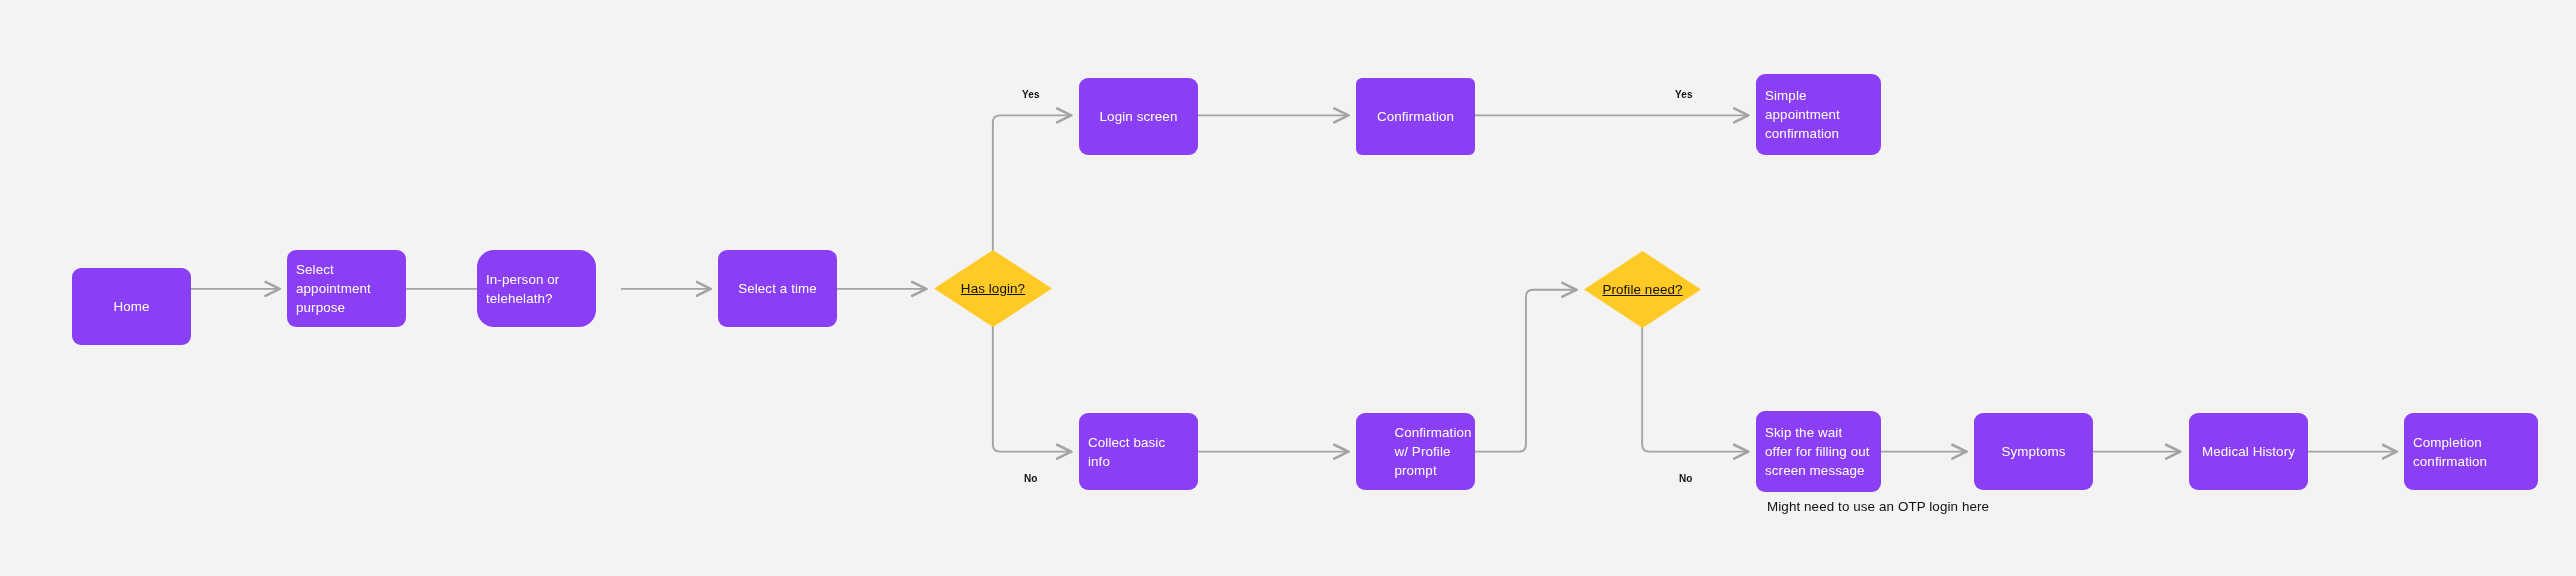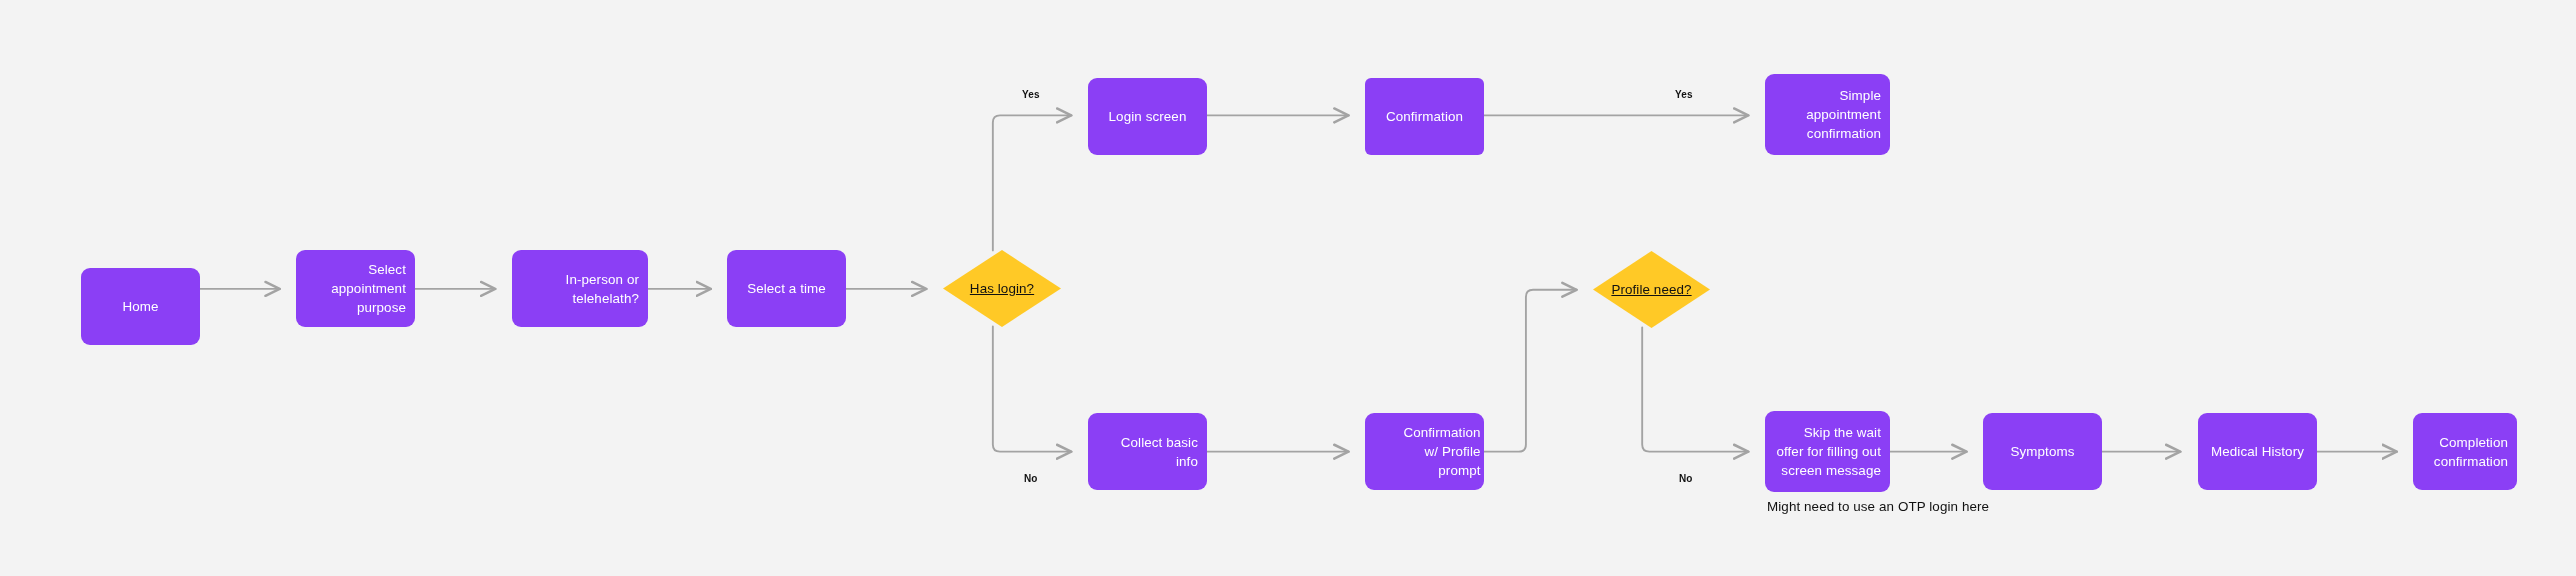--- a/index.html
+++ b/index.html
@@ -25,22 +25,21 @@
     width: 2576px;
     height: 576px;
     pointer-events: none;
   }
   .node {
     position: absolute;
     box-sizing: border-box;
     display: flex;
     align-items: center;
     justify-content: center;
-    text-align: right;
-    margin-left: 9px;
+    text-align: left;
   }
   .node.process {
     background: #8b3ff5;
     border-radius: 9px;
     color: #ffffff;
     font-size: 13.4px;
     line-height: 19px;
     padding: 3.6px 9px;
     letter-spacing: 0.1px;
   }
@@ -125,21 +124,21 @@
   </svg>
 
   <div class="node process" style="left:72px; top:268px; width:119px; height:77px;">
     <span>Home</span>
   </div>
 
   <div class="node process" style="left:287px; top:250px; width:119px; height:77px;">
     <span>Select appointment purpose</span>
   </div>
 
-  <div class="node process" style="left:503px; top:250px; width:136px; height:77px;">
+  <div class="node process" style="left:477px; top:250px; width:119px; height:77px;border-radius:17px;">
     <span>In-person or telehelath?</span>
   </div>
 
   <div class="node process" style="left:718px; top:250px; width:119px; height:77px;">
     <span>Select a time</span>
   </div>
 
   <div class="node decision" style="left:934px; top:250px; width:118px; height:77px;">
     <span class="diamond-shape"></span>
     <span class="label">Has login?</span>
@@ -175,21 +174,21 @@
   </div>
 
   <div class="node process" style="left:1974px; top:413px; width:119px; height:77px;">
     <span>Symptoms</span>
   </div>
 
   <div class="node process" style="left:2189px; top:413px; width:119px; height:77px;">
     <span>Medical History</span>
   </div>
 
-  <div class="node process" style="left:2404px; top:413px; width:104px; height:77px;">
+  <div class="node process" style="left:2404px; top:413px; width:134px; height:77px;">
     <span>Completion confirmation</span>
   </div>
 
   <div class="edge-label" style="left:1022px; top:89px;">
     <span>Yes</span>
   </div>
 
   <div class="edge-label" style="left:1024px; top:473px;">
     <span>No</span>
   </div>

